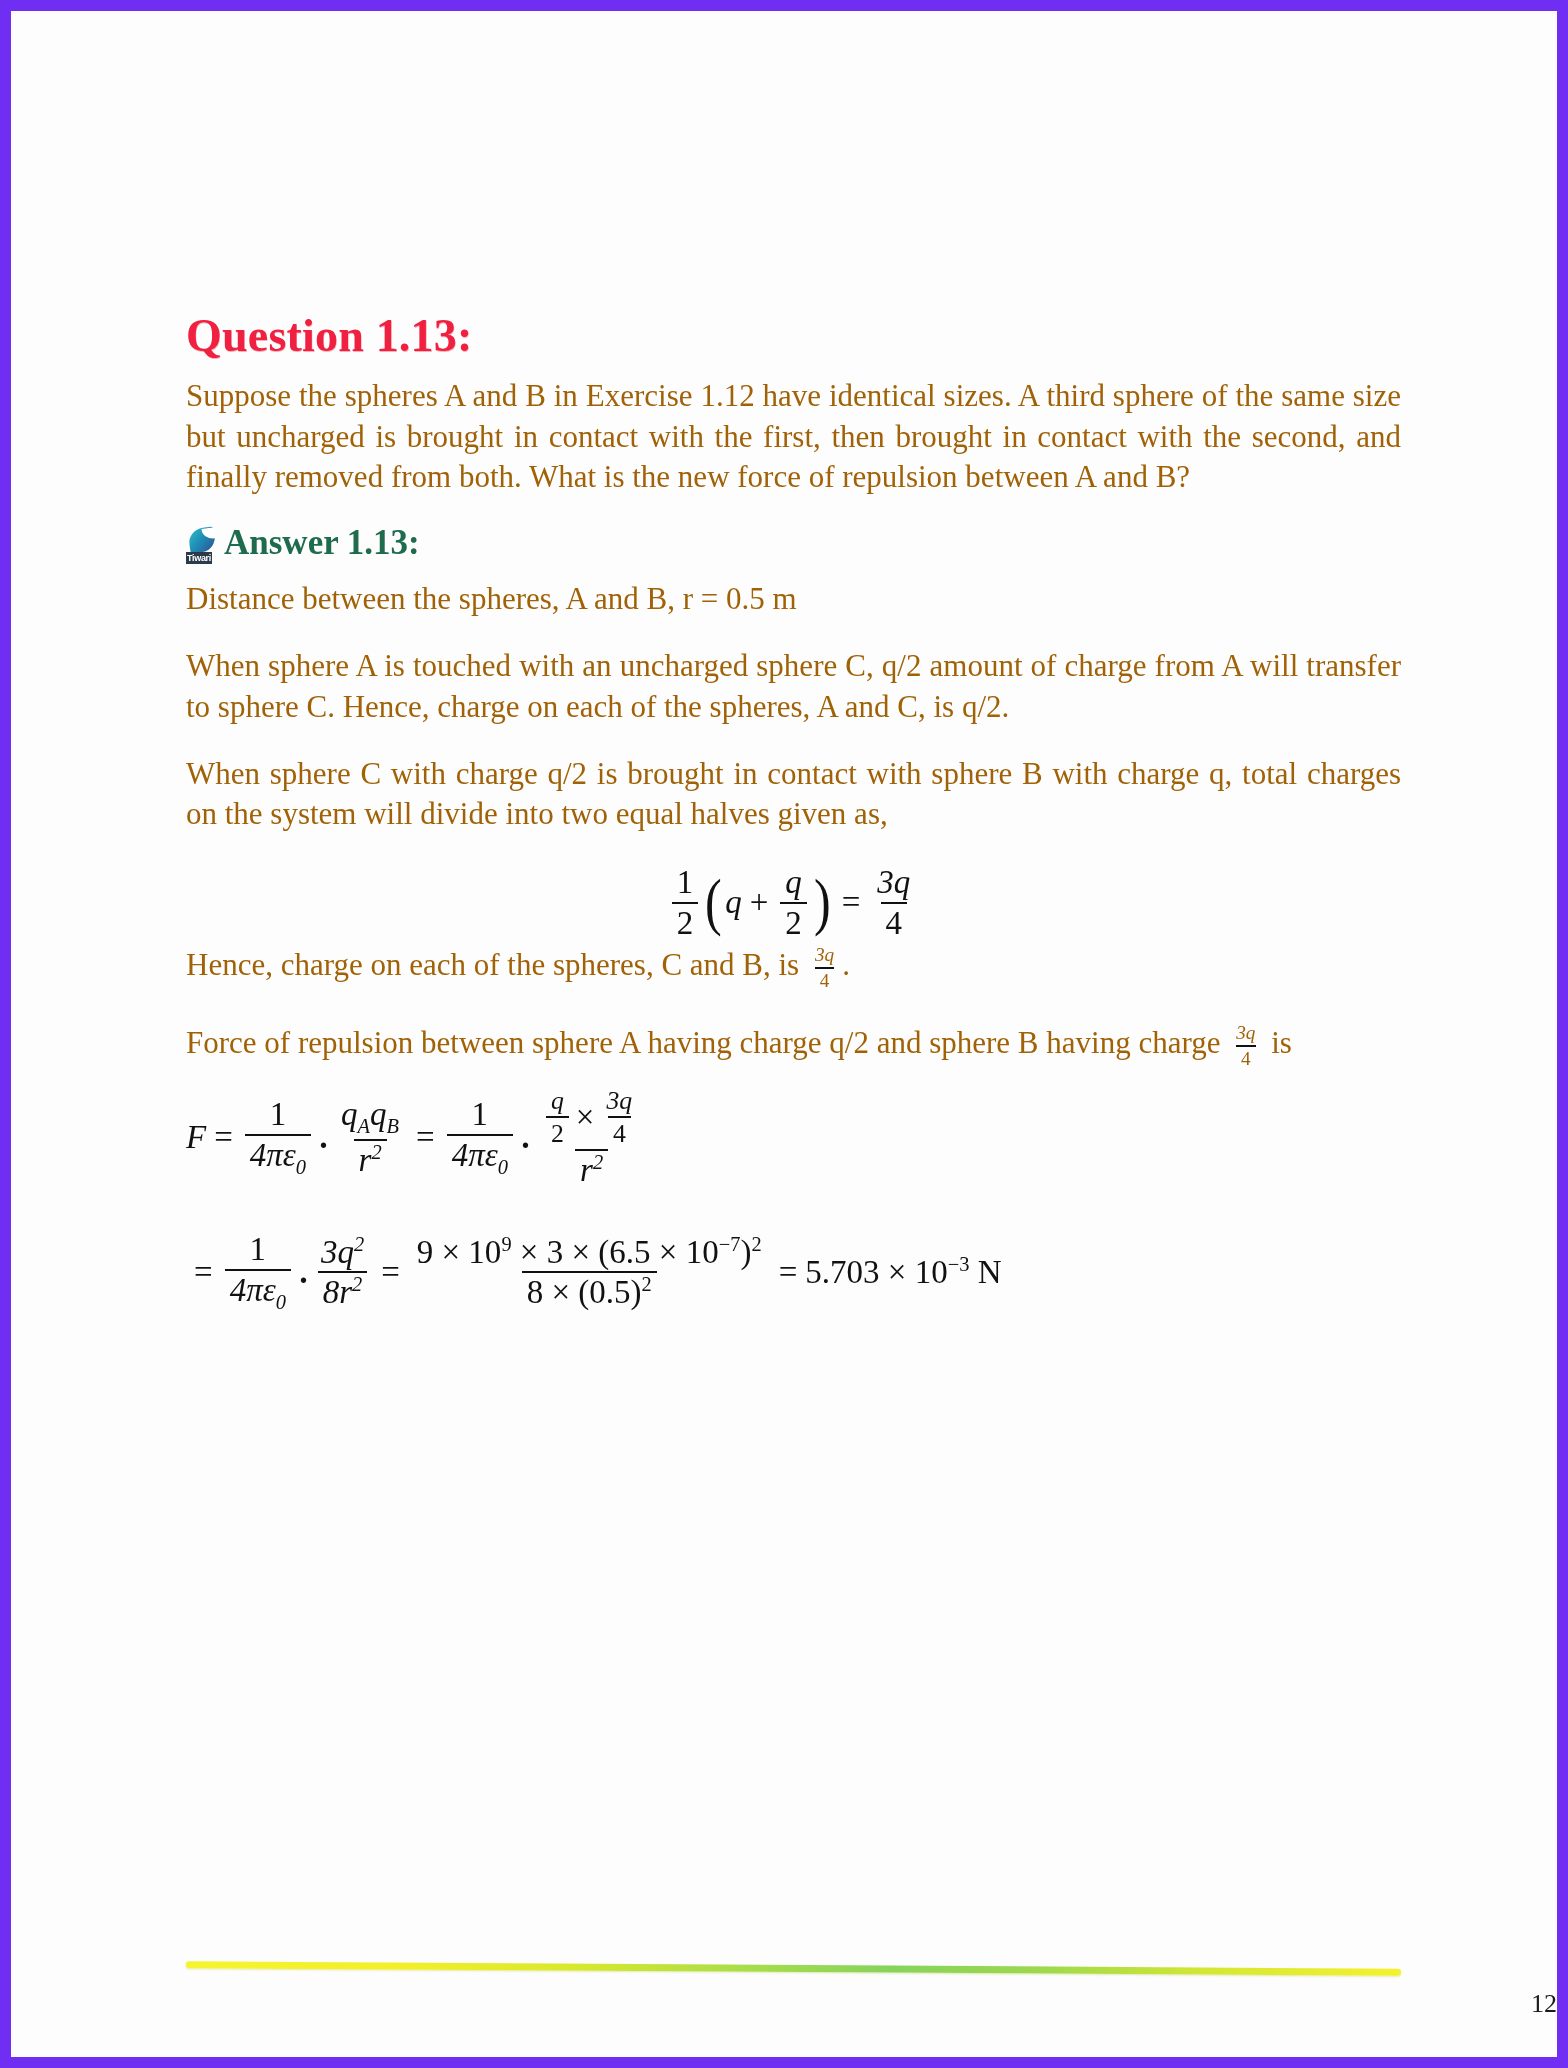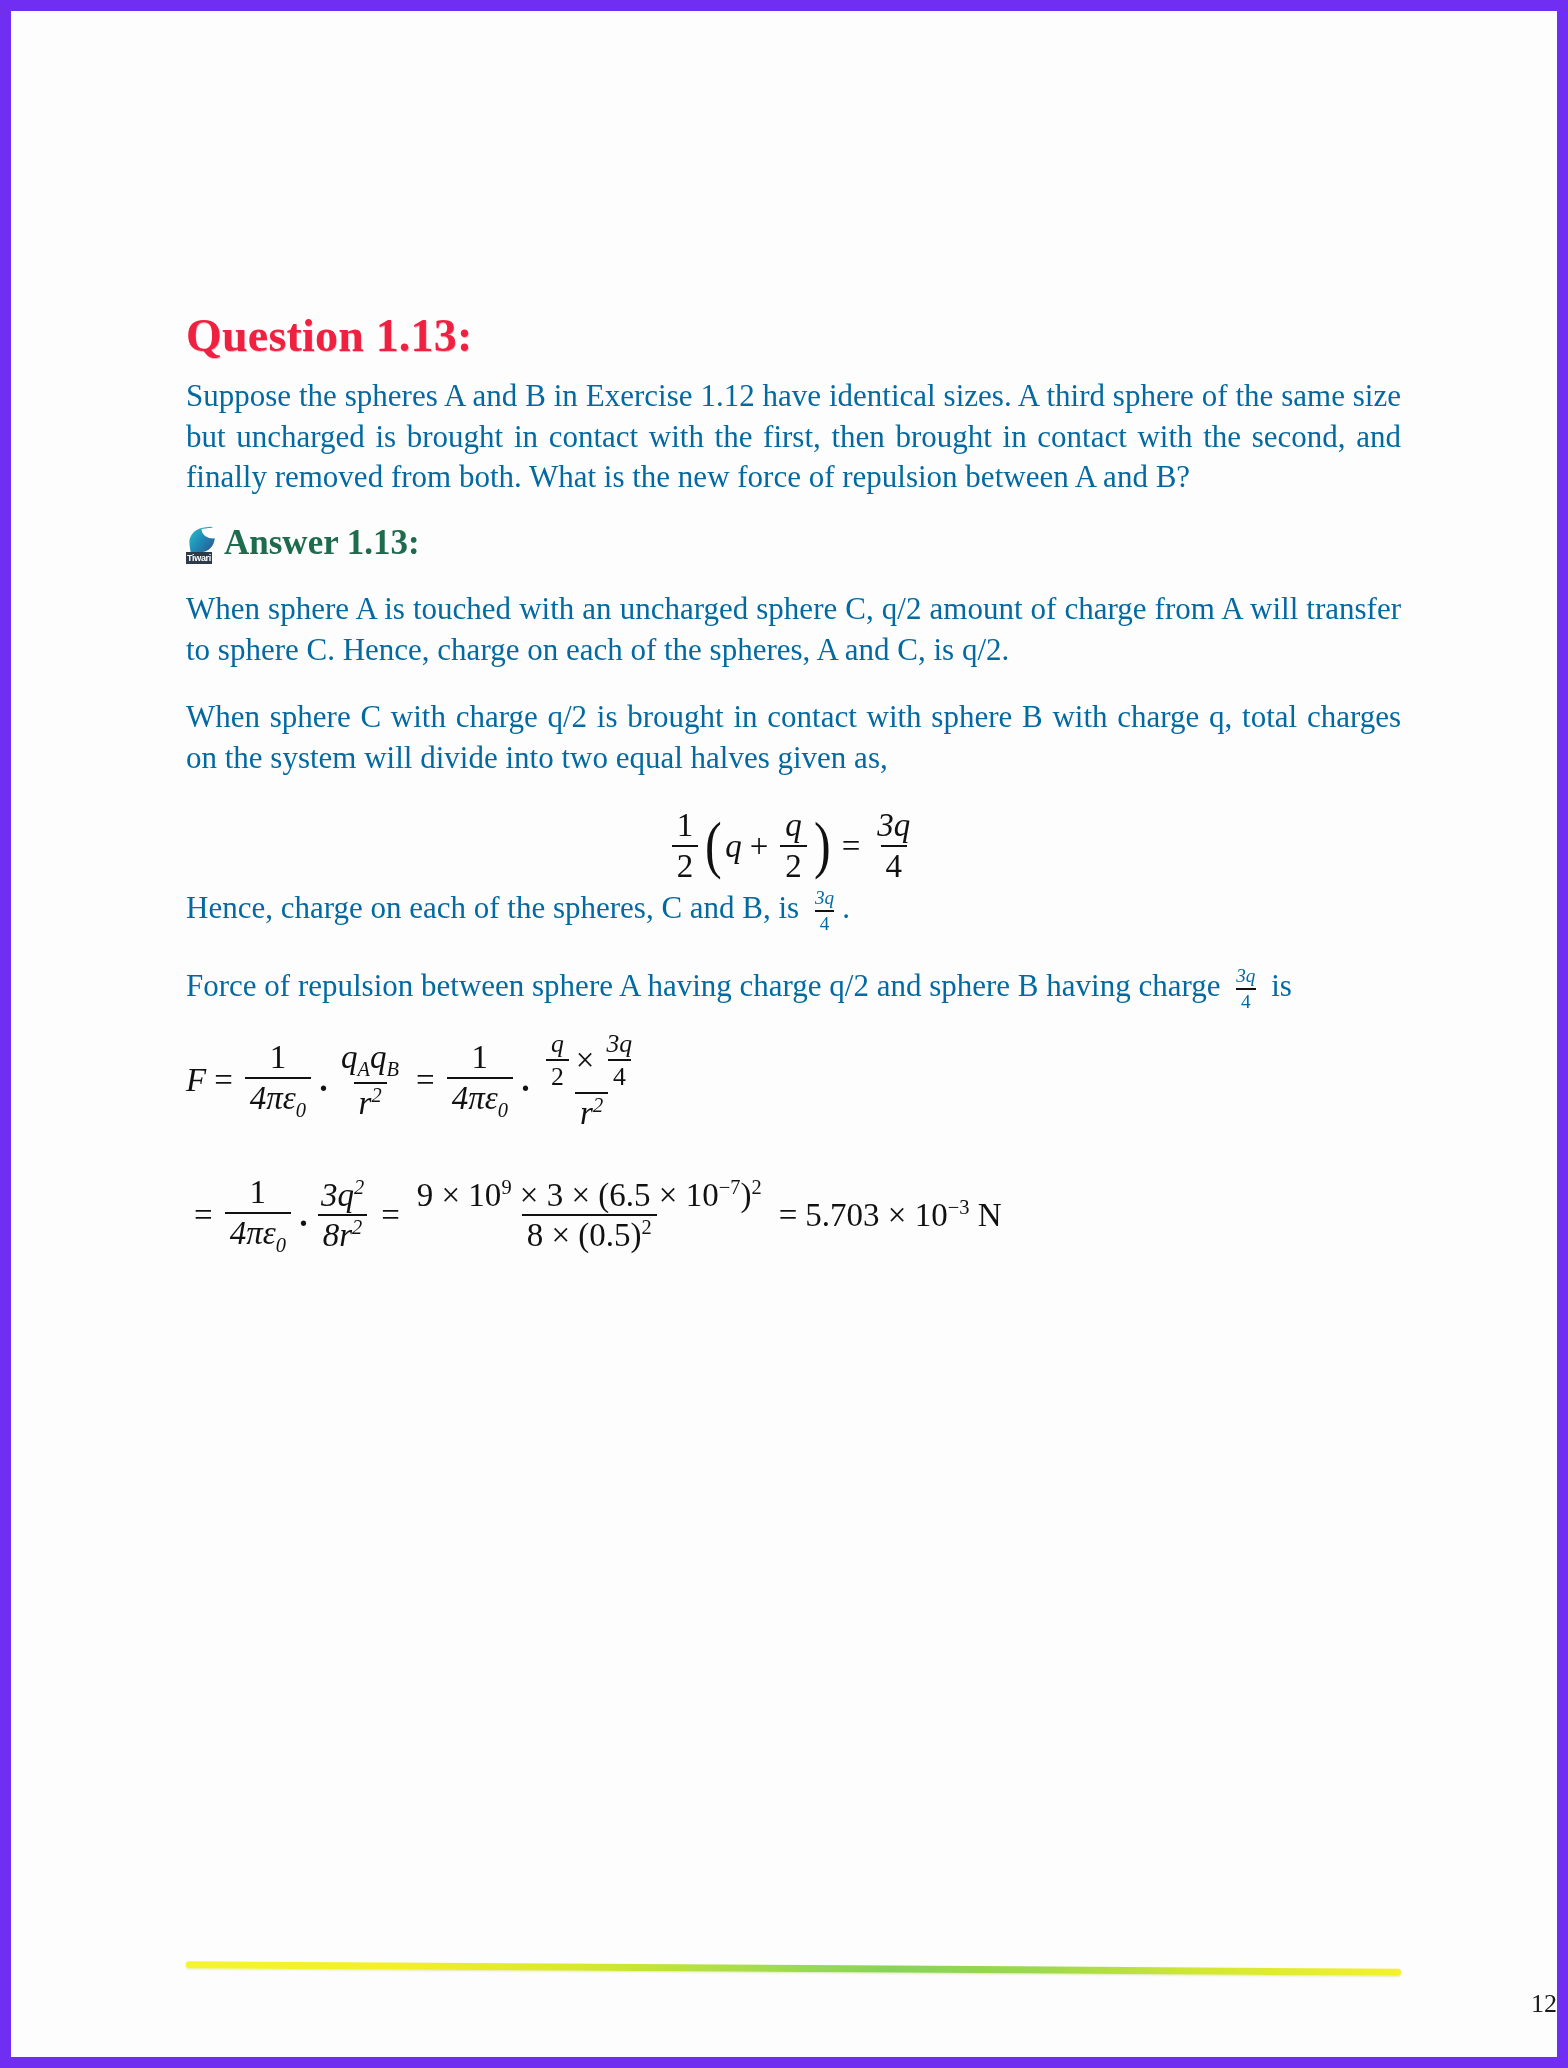--- a/index.html
+++ b/index.html
@@ -105,21 +105,21 @@
     text-align: center;
     letter-spacing: -0.3px;
   }
 
   
   p.body {
     font-size: 31px;
     line-height: 1.32;
     margin: 0 0 26px 0;
     text-align: justify;
-    color: #0369a1;
+    color: #a16207;
   }
   p.tight { margin-bottom: 16px; text-align: left; }
   p.nomargin { margin-bottom: 0; }
 
   .sup { font-size: 0.62em; vertical-align: super; line-height: 0; }
 
   
   .math-row {
     display: flex;
     align-items: center;
@@ -209,20 +209,21 @@
       <p class="body">Suppose the spheres A and B in Exercise 1.12 have identical sizes. A third sphere of the same size but uncharged is brought in contact with the first, then brought in contact with the second, and finally removed from both. What is the new force of repulsion between A and B?</p>
 
       <div class="a-title">
         <span class="tiwari-logo">
           <span class="leaf"></span>
           <span class="wordmark">Tiwari</span>
         </span>
         <span class="label">Answer 1.13:</span>
       </div>
 
+      <p class="body tight">Distance between the spheres, A and B, r = 0.5 m</p>
 
 
       <p class="body" style="margin-top:26px">When sphere A is touched with an uncharged sphere C, q/2 amount of charge from A will transfer to sphere C. Hence, charge on each of the spheres, A and C, is q/2.</p>
 
       <p class="body nomargin">When sphere C with charge q/2 is brought in contact with sphere B with charge q, total charges on the system will divide into two equal halves given as,</p>
 
       <div class="math-row math-center eq-block">
         <span class="frac">
           <span class="num">1</span>
           <span class="den">2</span>

